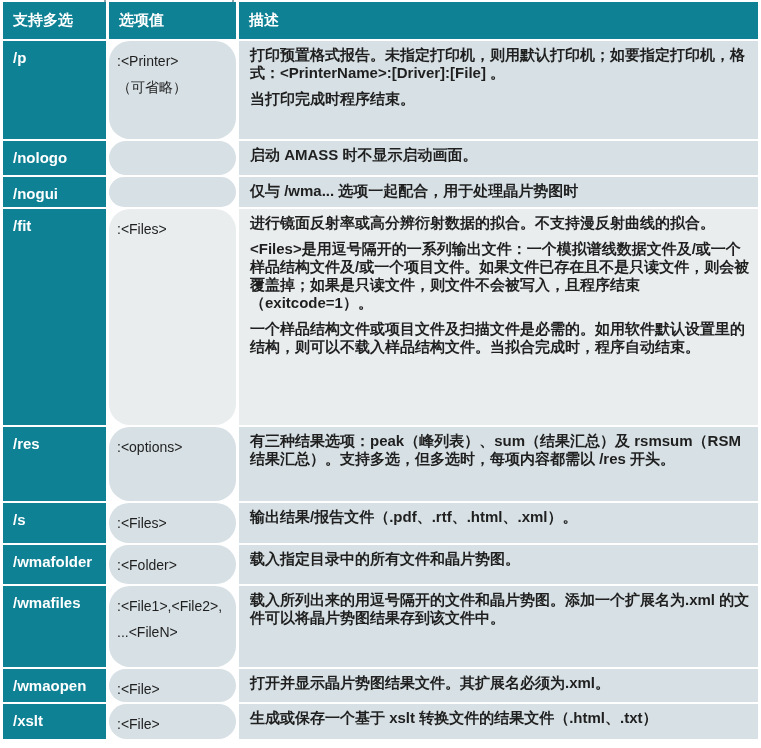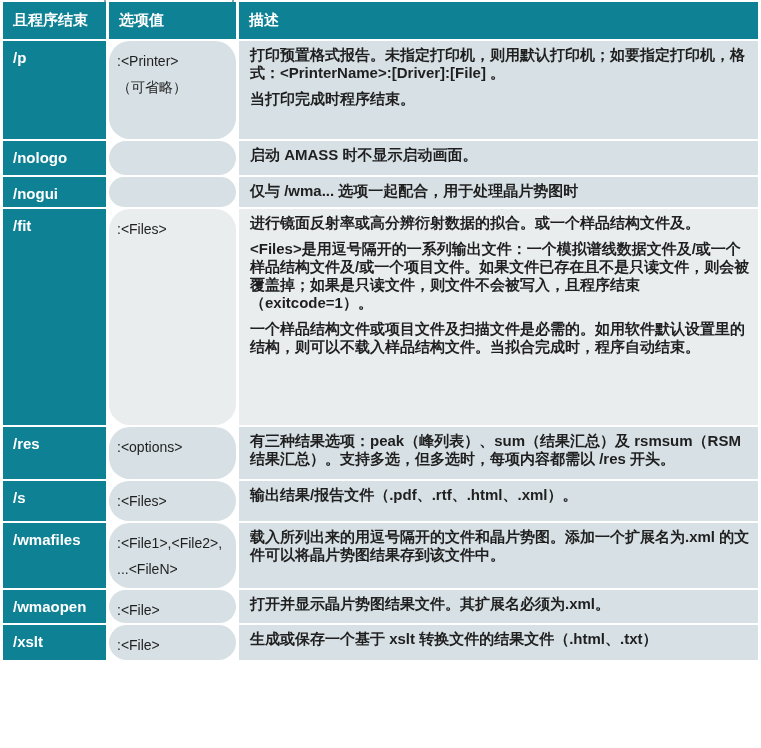--- a/index.html
+++ b/index.html
@@ -89,21 +89,21 @@
   <div class="top-mark" style="left:232px;"></div>
 
   <table class="opts">
     <colgroup>
       <col class="c1">
         <col class="c2">
         <col class="c3">
     </colgroup>
     <thead>
       <tr>
-        <th>且程序结束</th>
+        <th>支持多选</th>
         <th>选项值</th>
         <th>描述</th>
       </tr>
     </thead>
     <tbody id="rows-body">
         <tr style="height: 98px;">
       <td class="opt">/p</td>
       <td class="val">
             <div class="val-line">:&lt;Printer&gt;</div>
             <div class="val-line"> （可省略）</div>
@@ -126,44 +126,53 @@
       <td class="desc">
             <div class="para">仅与 /wma... 选项一起配合，用于处理晶片势图时</div>
           </td>
     </tr>
         <tr class="row-light" style="height: 216px;">
       <td class="opt">/fit</td>
       <td class="val">
             <div class="val-line">:&lt;Files&gt;</div>
           </td>
       <td class="desc">
-            <div class="para">进行镜面反射率或高分辨衍射数据的拟合。或一个样品结构文件及。</div>
+            <div class="para">进行镜面反射率或高分辨衍射数据的拟合。不支持漫反射曲线的拟合。</div>
             <div class="para">&lt;Files&gt;是用逗号隔开的一系列输出文件：一个模拟谱线数据文件及/或一个样品结构文件及/或一个项目文件。如果文件已存在且不是只读文件，则会被覆盖掉；如果是只读文件，则文件不会被写入，且程序结束（exitcode=1）。</div>
             <div class="para">一个样品结构文件或项目文件及扫描文件是必需的。如用软件默认设置里的结构，则可以不载入样品结构文件。当拟合完成时，程序自动结束。</div>
           </td>
     </tr>
-        <tr style="height: 52px; margin-top: 12px;">
+        <tr style="height: 74px; margin-top: 12px;">
       <td class="opt">/res</td>
       <td class="val">
             <div class="val-line">:&lt;options&gt;</div>
           </td>
       <td class="desc">
             <div class="para">有三种结果选项：peak（峰列表）、sum（结果汇总）及 rsmsum（RSM 结果汇总）。支持多选，但多选时，每项内容都需以 /res 开头。</div>
           </td>
     </tr>
         <tr style="height: 40px;">
       <td class="opt">/s</td>
       <td class="val">
             <div class="val-line">:&lt;Files&gt;</div>
           </td>
       <td class="desc">
             <div class="para">输出结果/报告文件（.pdf、.rtf、.html、.xml）。</div>
           </td>
     </tr>
-        <tr style="height: 65px;">
+        <tr style="height: 39px;">
+      <td class="opt">/wmafolder</td>
+      <td class="val">
+            <div class="val-line">:&lt;Folder&gt;</div>
+          </td>
+      <td class="desc">
+            <div class="para">载入指定目录中的所有文件和晶片势图。</div>
+          </td>
+    </tr>
+        <tr style="height: 81px;">
       <td class="opt">/wmafiles</td>
       <td class="val">
             <div class="val-line">:&lt;File1&gt;,&lt;File2&gt;,</div>
             <div class="val-line">...&lt;FileN&gt;</div>
           </td>
       <td class="desc">
             <div class="para">载入所列出来的用逗号隔开的文件和晶片势图。添加一个扩展名为.xml 的文件可以将晶片势图结果存到该文件中。</div>
           </td>
     </tr>
         <tr style="height: 32px;">

